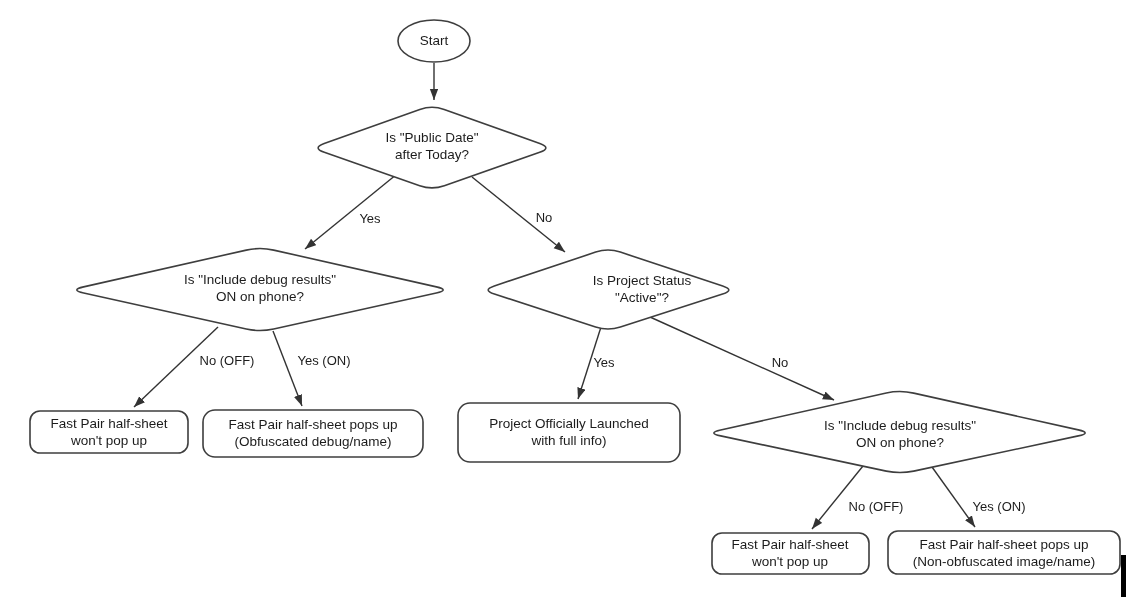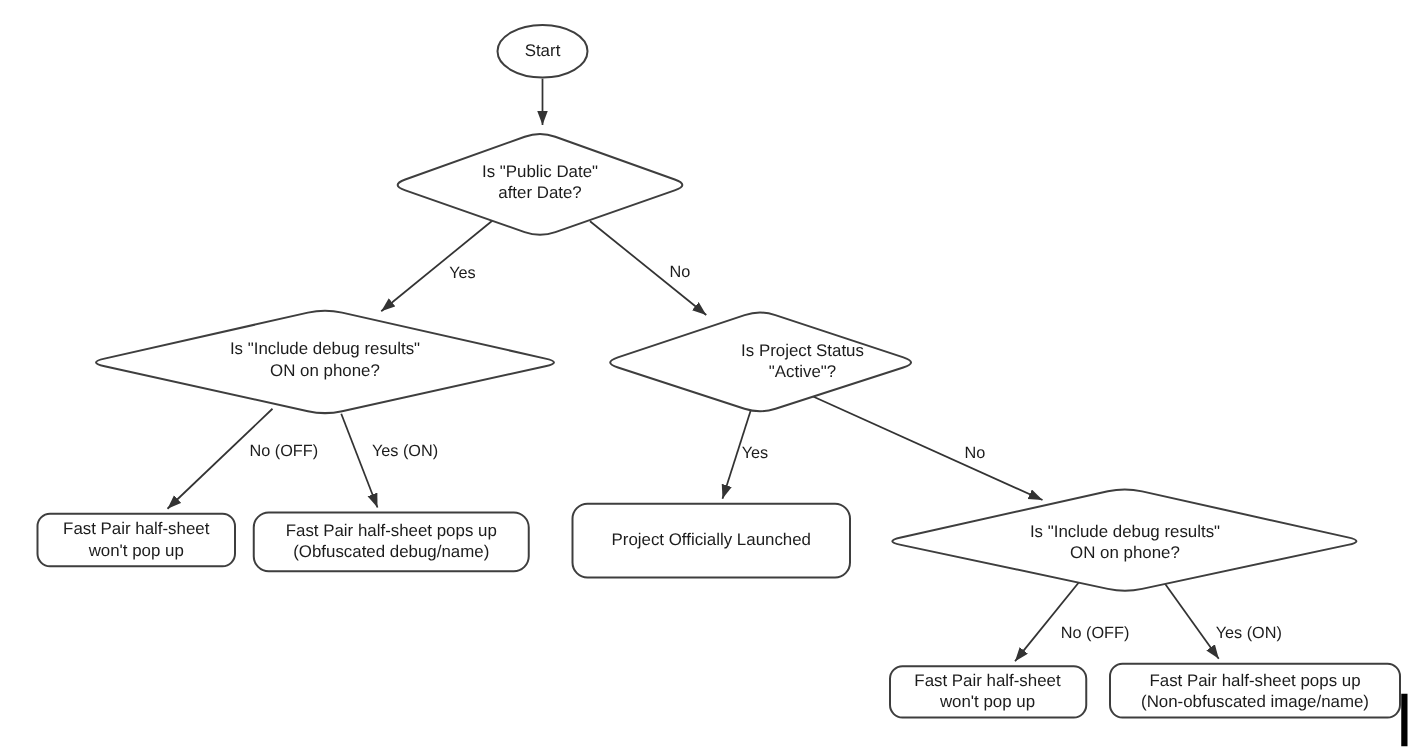--- a/index.html
+++ b/index.html
@@ -69,21 +69,21 @@
       <rect class="shape" x="888" y="531" width="232" height="43" rx="10"></rect>
     </g>
   </svg>
 
   <div class="node-label" style="left:434px; top:41px">
     <div>Start</div>
   </div>
 
   <div class="node-label" style="left:432px; top:146px">
     <div>Is "Public Date"</div>
-    <div>after Date?</div>
+    <div>after Today?</div>
   </div>
 
   <div class="node-label" style="left:260px; top:288px">
     <div>Is "Include debug results"</div>
     <div>ON on phone?</div>
   </div>
 
   <div class="node-label" style="left:642px; top:289px">
     <div>Is Project Status</div>
     <div>"Active"?</div>
@@ -99,20 +99,21 @@
     <div>won't pop up</div>
   </div>
 
   <div class="node-label" style="left:313px; top:433px">
     <div>Fast Pair half-sheet pops up</div>
     <div>(Obfuscated debug/name)</div>
   </div>
 
   <div class="node-label" style="left:569px; top:432px">
     <div>Project Officially Launched</div>
+    <div>with full info)</div>
   </div>
 
   <div class="node-label" style="left:790px; top:553px">
     <div>Fast Pair half-sheet</div>
     <div>won't pop up</div>
   </div>
 
   <div class="node-label" style="left:1004px; top:553px">
     <div>Fast Pair half-sheet pops up</div>
     <div>(Non-obfuscated image/name)</div>

